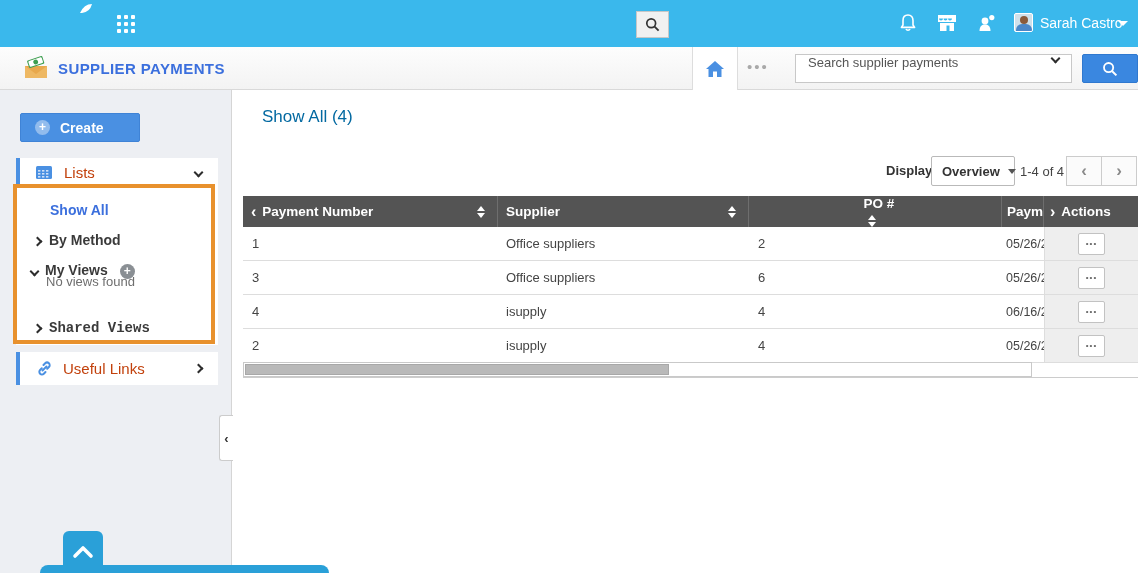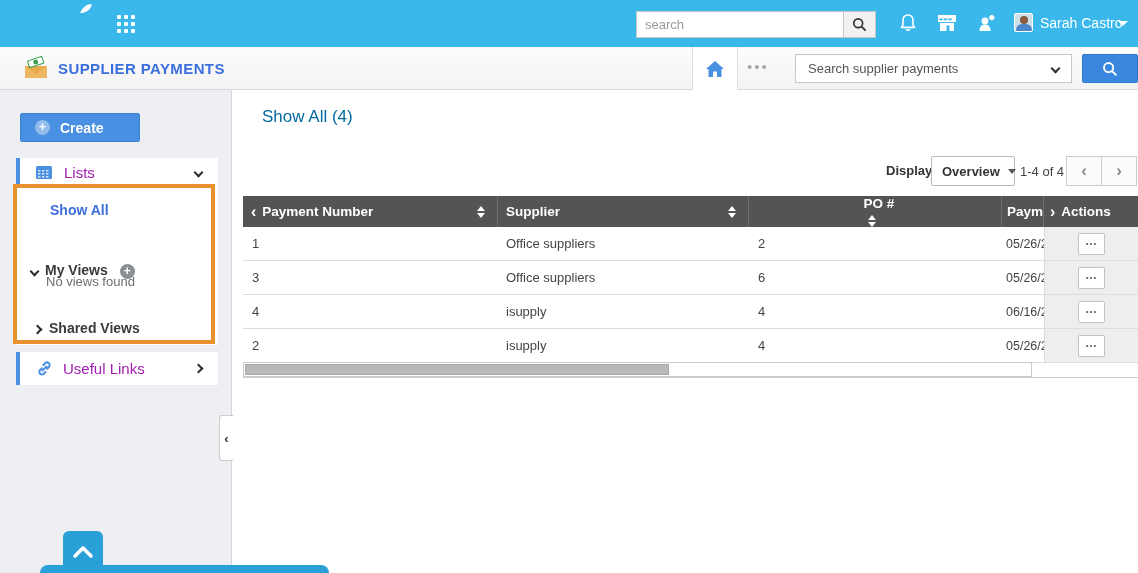--- a/index.html
+++ b/index.html
@@ -32,39 +32,39 @@
   
   .appbar { position:absolute; left:0; top:47px; width:1138px; height:43px;
             background:linear-gradient(#fdfdfd,#f3f3f3); border-bottom:1px solid #d9d9d9; }
   .appicon { position:absolute; left:22px; top:6px; }
   .apptitle { position:absolute; left:58px; top:13px; font-size:15px; font-weight:bold; color:#3b6fdd; letter-spacing:.4px; }
   .hometab { position:absolute; left:692px; top:0; width:46px; height:43px; background:#fff;
              border-left:1px solid #ddd; border-right:1px solid #ddd;
              display:flex; align-items:center; justify-content:center; cursor:pointer; }
   .dots3 { position:absolute; left:747px; top:11px; color:#a9a9a9; font-size:15px; letter-spacing:2px; cursor:pointer; }
   .appsearch { position:absolute; left:795px; top:7px; width:277px; height:29px; background:#fff;
-               border:1px solid #c8c8c8; display:flex; align-items:center; cursor:pointer; }
+               border:1px solid #c8c8c8; display:flex; cursor:pointer; }
   .appsearch .txt { flex:1; padding-left:12px; font-size:13px; color:#555; }
   .appsearch .chevwrap { width:32px; display:flex; justify-content:center; }
   .appsearch-btn { position:absolute; left:1082px; top:7px; width:56px; height:29px; background:#3a87e0;
                    border:1px solid #2f78cf; border-radius:2px; display:flex; align-items:center; justify-content:center; cursor:pointer; }
 
   
   .sidebar { position:absolute; left:0; top:90px; width:232px; height:483px;
              background:#edeff3; border-right:1px solid #d5d5d5; }
   .create-btn { position:absolute; left:20px; top:23px; width:120px; height:29px; background:#4a90e2;
                 border:1px solid #3f83d6; border-radius:2px; color:#fff; font-weight:bold; font-size:14px;
                 display:flex; align-items:center; cursor:pointer; }
   .create-btn .plus { width:15px; height:15px; border-radius:50%; background:rgba(255,255,255,.4);
                       color:#fff; font-size:12px; line-height:15px; text-align:center; margin:0 10px 0 14px; font-weight:bold; }
   .panel-row { position:absolute; left:16px; width:202px; background:#fff; border-left:4px solid #4a90e2;
                display:flex; align-items:center; cursor:pointer; }
   .lists-row { top:68px; height:28px; }
   .links-row { top:262px; height:33px; }
-  .panel-row .rlabel { color:#a21caf; font-size:15px; }
+  .panel-row .rlabel { color:#c2410c; font-size:15px; }
   .views-panel { position:absolute; left:16px; top:96px; width:202px; height:159px; background:#fff; }
   .view-item { position:absolute; left:0; width:202px; font-size:14px; cursor:pointer; }
   .bold-dark { color:#3a3a3a; font-weight:bold; }
   .chev { display:inline-block; width:7px; height:7px; border-right:2px solid #2d2d2d; border-bottom:2px solid #2d2d2d; }
   .chev.right { transform:rotate(-45deg); }
   .chev.down  { transform:rotate(45deg); }
   .plus-gray { display:inline-block; width:15px; height:15px; border-radius:50%; background:#8a8f94;
                color:#fff; font-size:12px; line-height:15px; text-align:center; font-weight:bold; margin-left:12px; cursor:pointer; }
   .annotation-box { position:absolute; left:13px; top:94px; width:202px; height:160px;
                     border:4px solid #e8912d; pointer-events:none; z-index:6; }
@@ -131,21 +131,20 @@
         <i></i>
         <i></i>
         <i></i>
         <i></i>
         <i></i>
         <i></i>
         <i></i>
         <i></i>
     </div>
     <div class="tsearch">
-      <input type="text" placeholder="search" style="">
       <div class="sbtn">
         <svg width="15" height="15" viewBox="0 0 15 15">
           <circle cx="6.2" cy="6.2" r="4.4" fill="none" stroke="#333" stroke-width="1.7"></circle>
           <line x1="9.6" y1="9.6" x2="13.6" y2="13.6" stroke="#333" stroke-width="1.9"></line>
         </svg>
       </div>
     </div>
     <div class="tico" style="left:897px">
       <svg width="20" height="20" viewBox="0 0 20 20">
         <path d="M10 2 C6.8 2 5 4.4 5 7.4 L5 12 L3.4 14.4 L16.6 14.4 L15 12 L15 7.4 C15 4.4 13.2 2 10 2 Z" fill="none" stroke="#fff" stroke-width="1.6" stroke-linejoin="round"></path>
@@ -225,25 +224,28 @@
             <rect x="6" y="10" width="2.4" height="1.6"></rect>
             <rect x="10" y="10" width="2.4" height="1.6"></rect>
         </g>
       </svg>
       <span class="rlabel">Lists</span>
       <i class="chev down" style="margin-left:auto; margin-right:16px"></i>
     </div>
 
     <div class="views-panel">
       <div class="view-item" style="top:16px; padding-left:34px; color:#3b6fdd; font-weight:bold">Show All</div>
+      <div class="view-item" style="top:46px;">
+        <i class="chev right" style="margin:0 8px 0 18px"></i><span class="bold-dark">By Method</span>
+      </div>
       <div class="view-item" style="top:76px;">
         <i class="chev down" style="margin:0 7px 0 15px"></i><span class="bold-dark">My Views</span><span class="plus-gray">+</span>
       </div>
       <div class="view-item" style="top:88px; padding-left:30px; color:#6e6e6e; font-size:13px">No views found</div>
-      <div class="view-item" style="top:134px;">
+      <div class="view-item" style="top:134px;font-family:Liberation Mono, monospace;">
         <i class="chev right" style="margin:0 8px 0 18px"></i><span class="bold-dark">Shared Views</span>
       </div>
     </div>
 
     <div class="annotation-box"></div>
 
     <div class="panel-row links-row">
       <svg style="margin:0 10px 0 16px" width="17" height="15" viewBox="0 0 17 15">
         <g fill="none" stroke="#4a90e2" stroke-width="2" stroke-linecap="round">
           <path d="M6.5 9.5 L10.5 5.5"></path>

